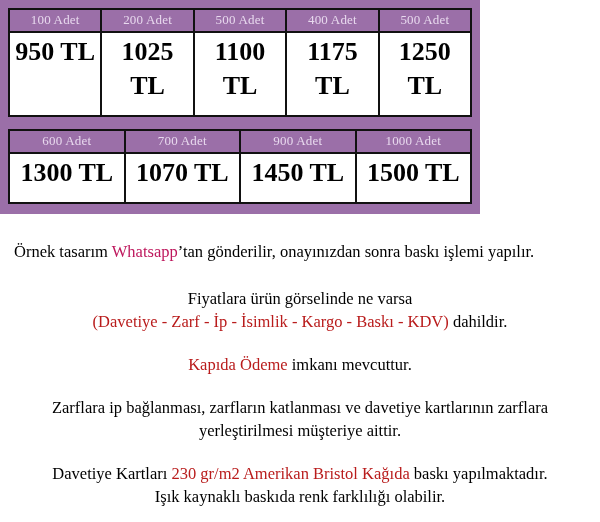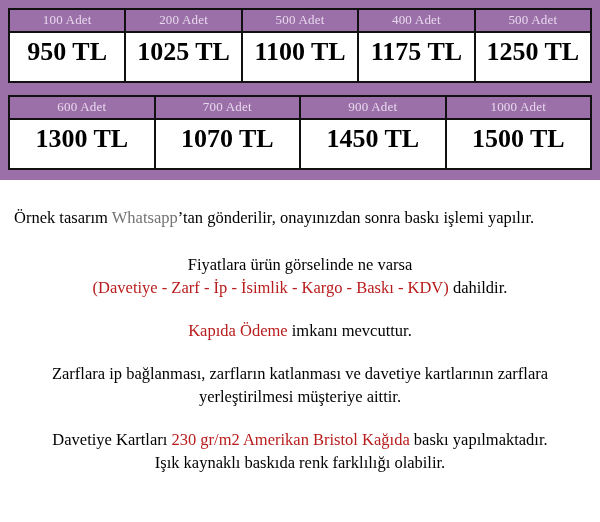--- a/index.html
+++ b/index.html
@@ -13,21 +13,21 @@
     font-family: "Liberation Serif", serif;
     color: #000000;
     overflow: hidden;
   }
 
   .price-panel {
     background: #9b6fa8;
     margin: 0;
     padding: 8px 8px 10px 8px;
     box-sizing: border-box;
-    width: 600px;
+    width: 480px;
   }
 
   .price-row {
     display: flex;
     width: 100%;
     box-sizing: border-box;
     border: 2px solid #111111;
     background: #ffffff;
   }
   .price-row + .price-row {
@@ -78,21 +78,21 @@
   }
   .note.tight {
     margin-bottom: 18px;
   }
   .note-first {
     text-align: left;
     padding-left: 2px;
     margin-bottom: 24px;
   }
   .accent-green {
-    color: #737373;
+    color: #be185d;
   }
   .accent-red {
     color: #b91c1c;
   }
 </style>
 </head>
 <body>
 
 <div class="price-panel">
 

